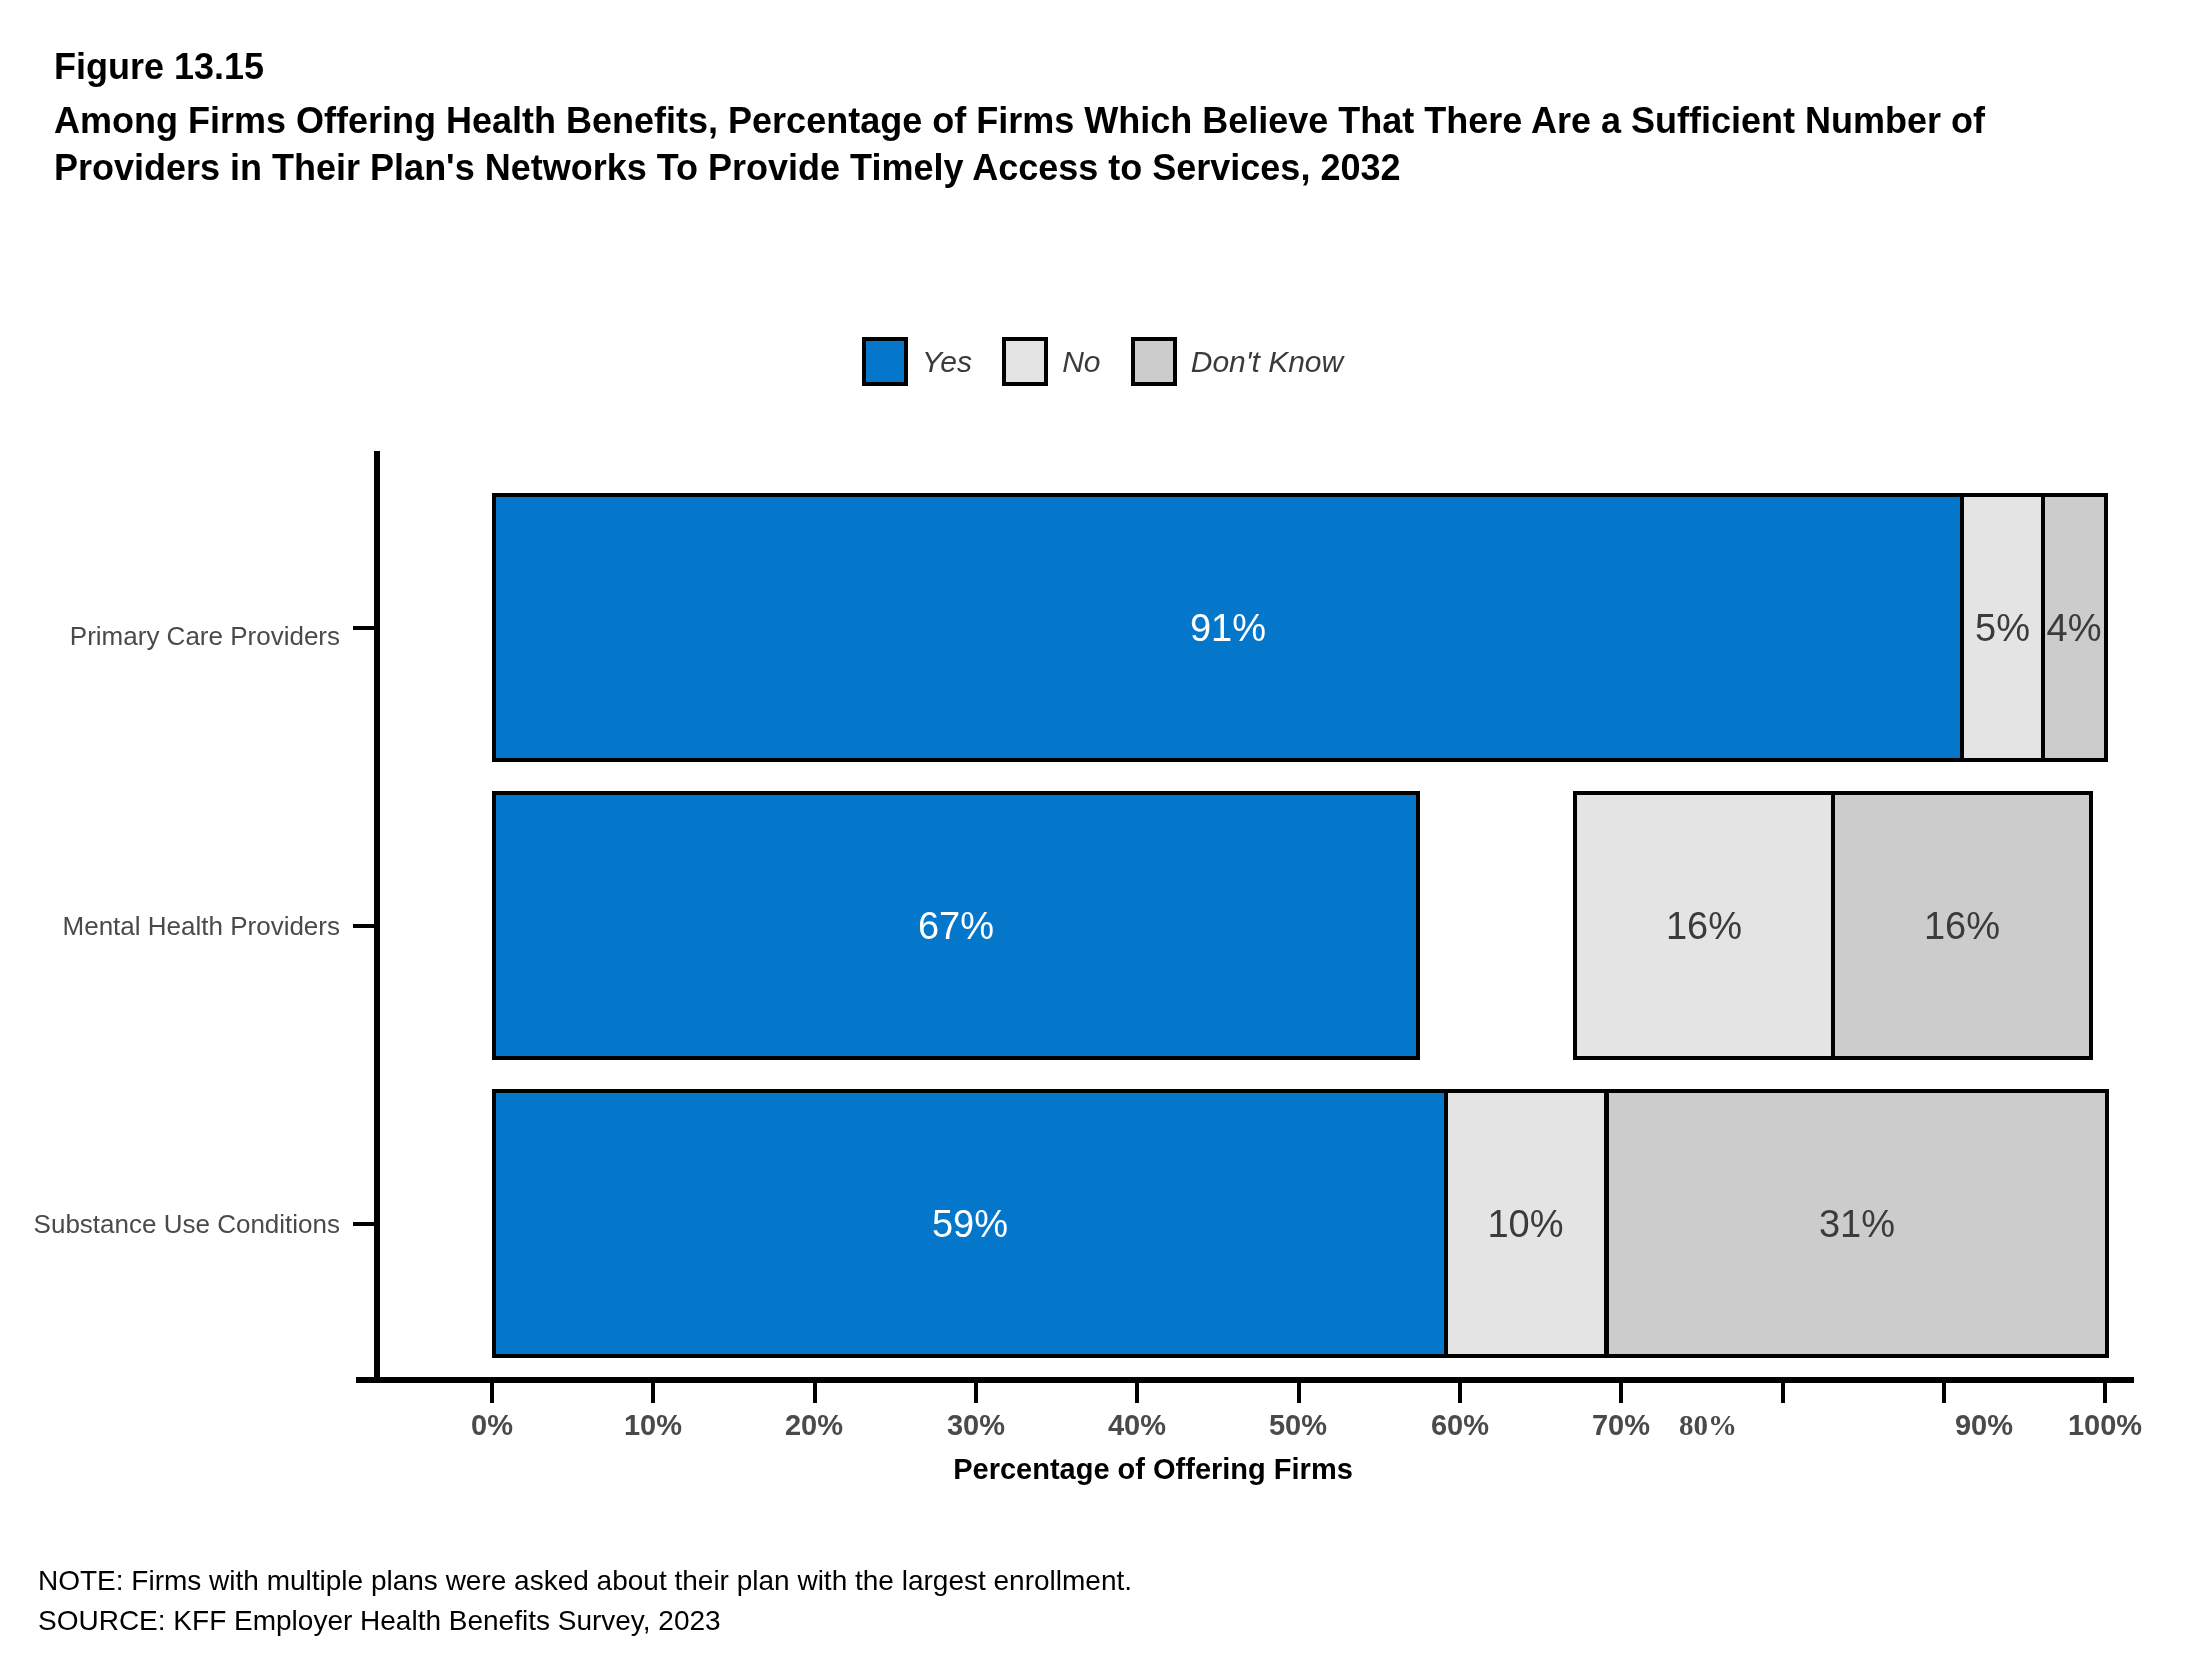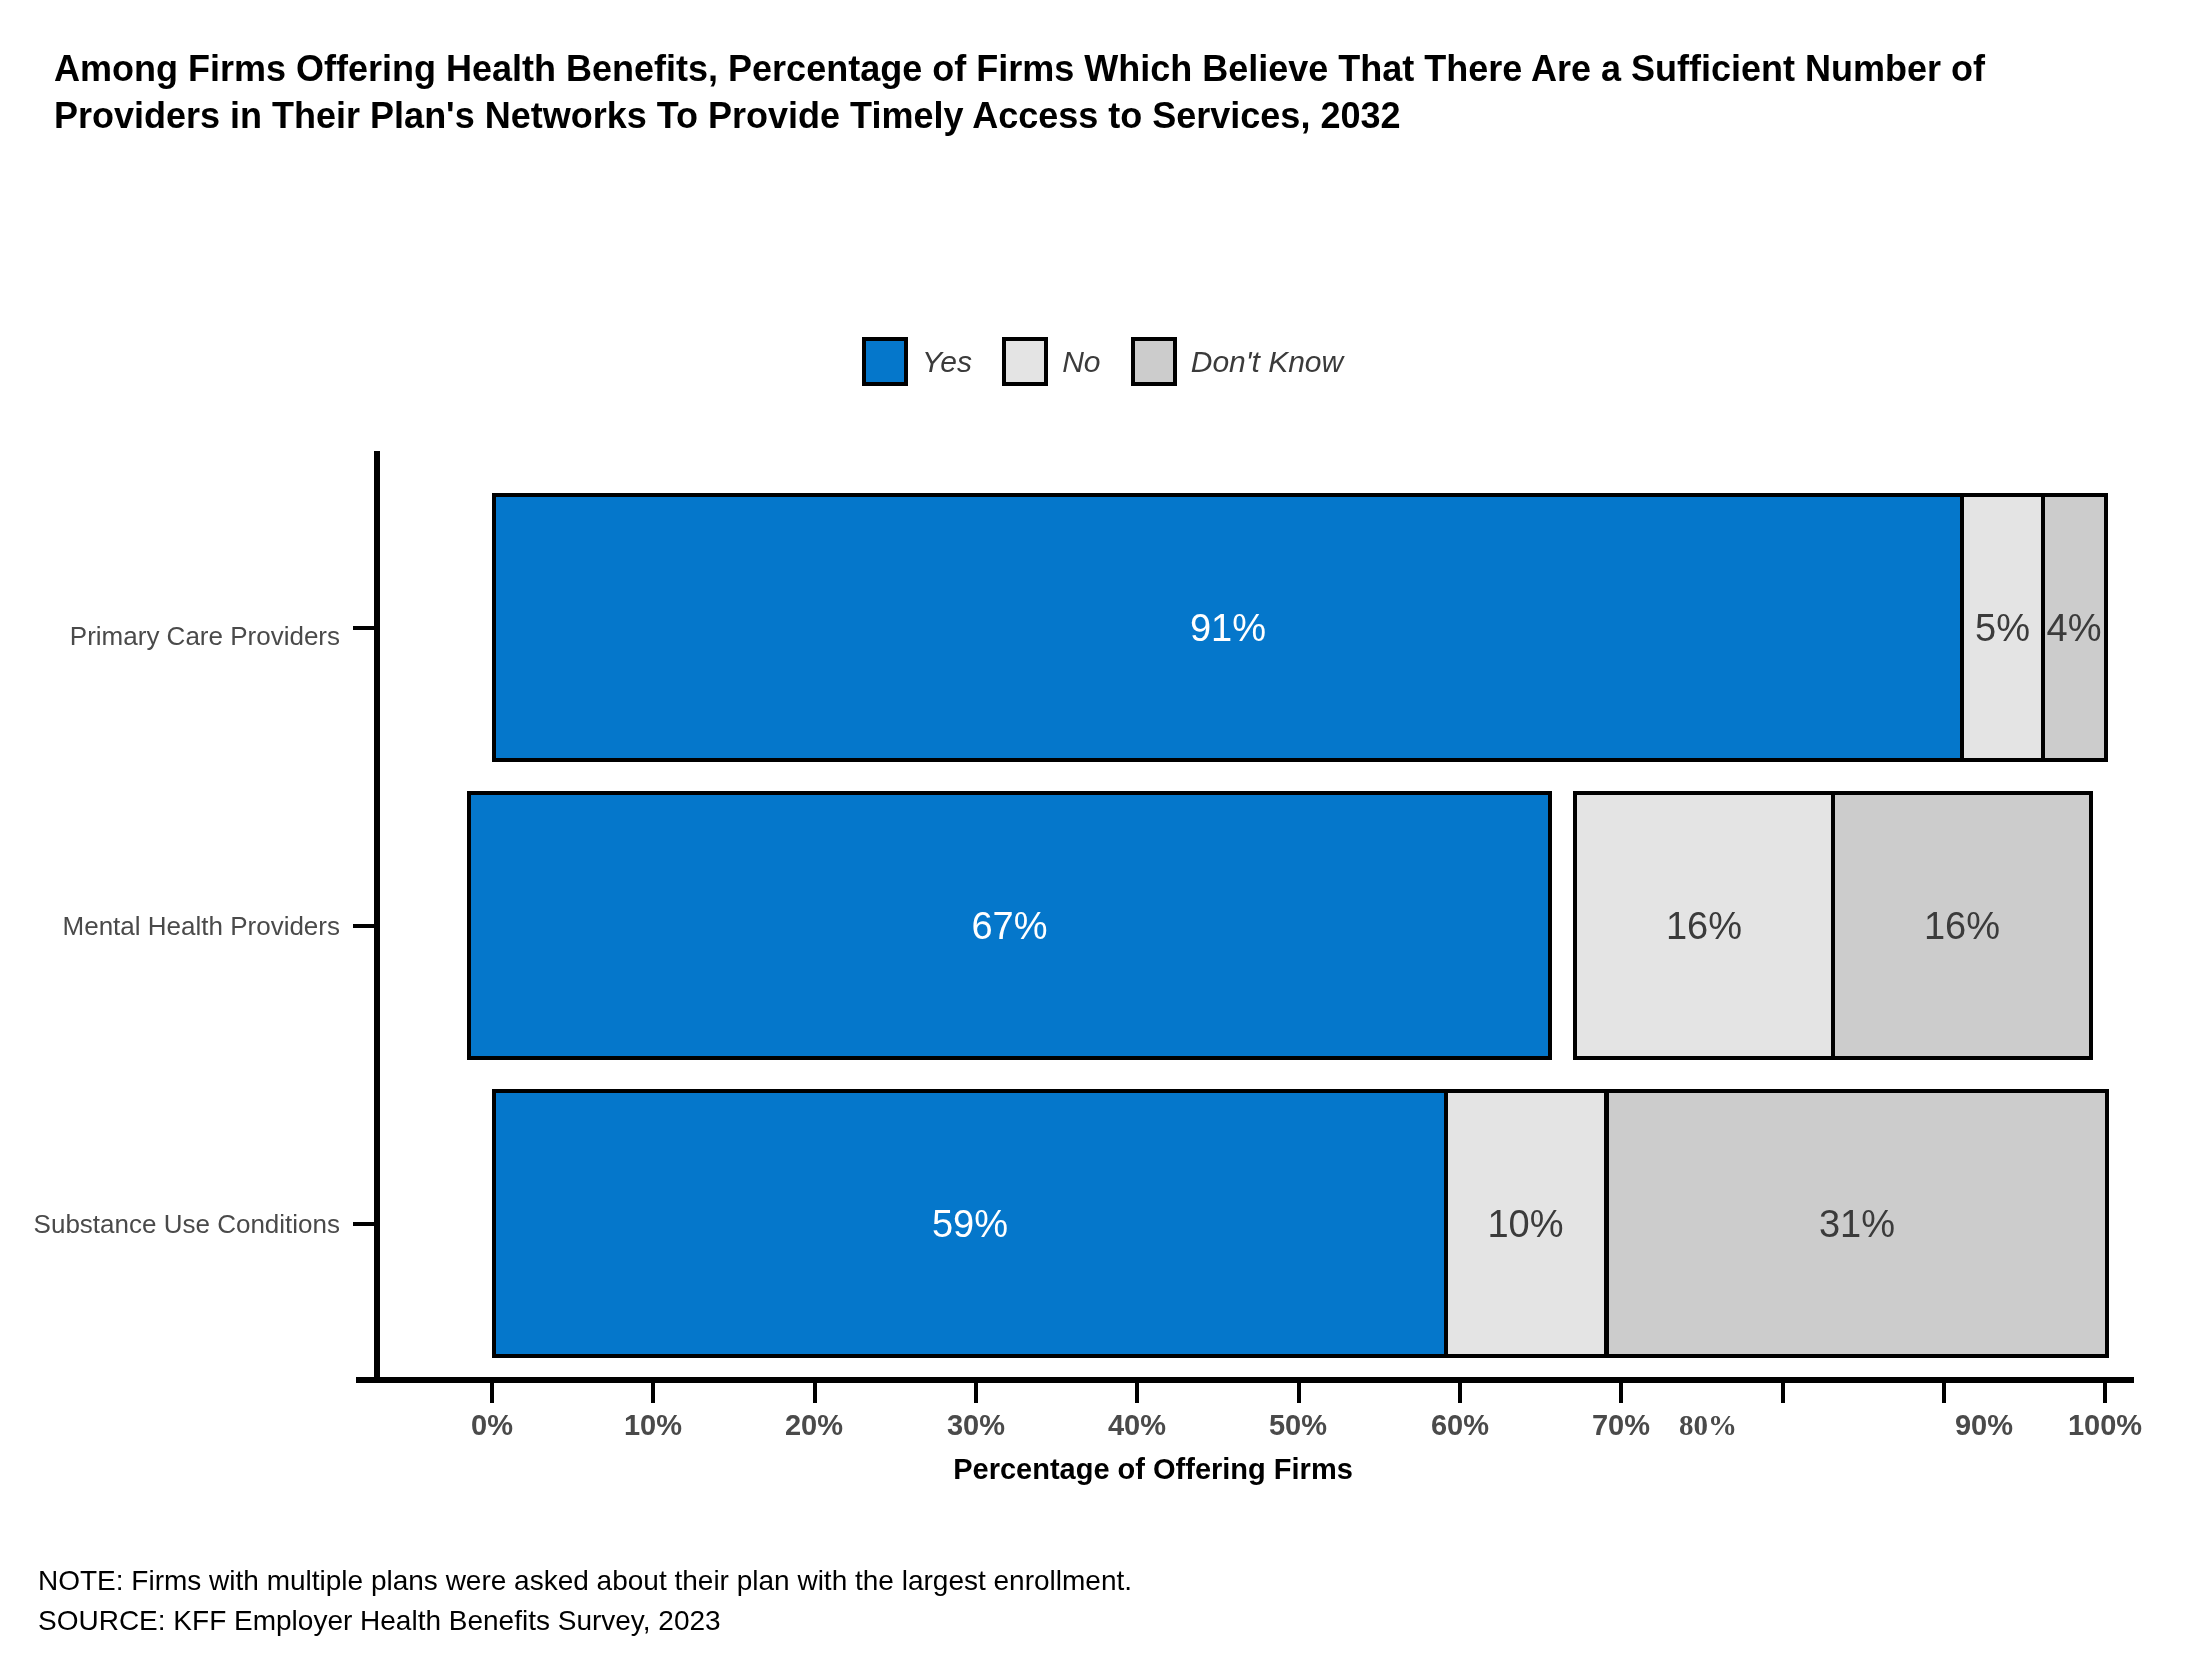--- a/index.html
+++ b/index.html
@@ -177,20 +177,21 @@
     font-size: 28px;
     color: #000;
     line-height: 1.42;
   }
   .footer div { white-space: nowrap; }
 </style>
 </head>
 <body>
 
 <div class="header">
+  <p class="fig-num">Figure 13.15</p>
   <p class="fig-title">Among Firms Offering Health Benefits, Percentage of Firms Which Believe That There Are a Sufficient Number of Providers in Their Plan's Networks To Provide Timely Access to Services, 2032</p>
 </div>
 
 <div class="legend" id="legend-root">
     <div class="legend-item">
       <span class="swatch" style="background: rgb(5, 119, 203);"></span>
       <span class="legend-label">Yes</span>
     </div>
     <div class="legend-item">
       <span class="swatch" style="background: rgb(228, 228, 228);"></span>
@@ -237,21 +238,21 @@
       <div class="seg no" style="left: 1960px; width: 85px; z-index: 9;">
         <span class="seg-label">5%</span>
       </div>
       <div class="seg dk" style="left: 2040px; width: 68px; z-index: 8;">
         <span class="seg-label">4%</span>
       </div>
     </div>
     <div class="ytick" style="top: 924px;"></div>
     <div class="ylabel" style="top: 926px;">Mental Health Providers</div>
     <div class="bar-row" style="left: 0px; top: 791px; width: 2205px;">
-      <div class="seg yes" style="left: 467px; width: 1085px; z-index: 10;">
+      <div class="seg yes" style="left: 492px; width: 928px; z-index: 10;">
         <span class="seg-label">67%</span>
       </div>
       <div class="seg no" style="left: 1573px; width: 262px; z-index: 9;">
         <span class="seg-label">16%</span>
       </div>
       <div class="seg dk" style="left: 1831px; width: 262px; z-index: 8;">
         <span class="seg-label">16%</span>
       </div>
     </div>
     <div class="ytick" style="top: 1222px;"></div>

